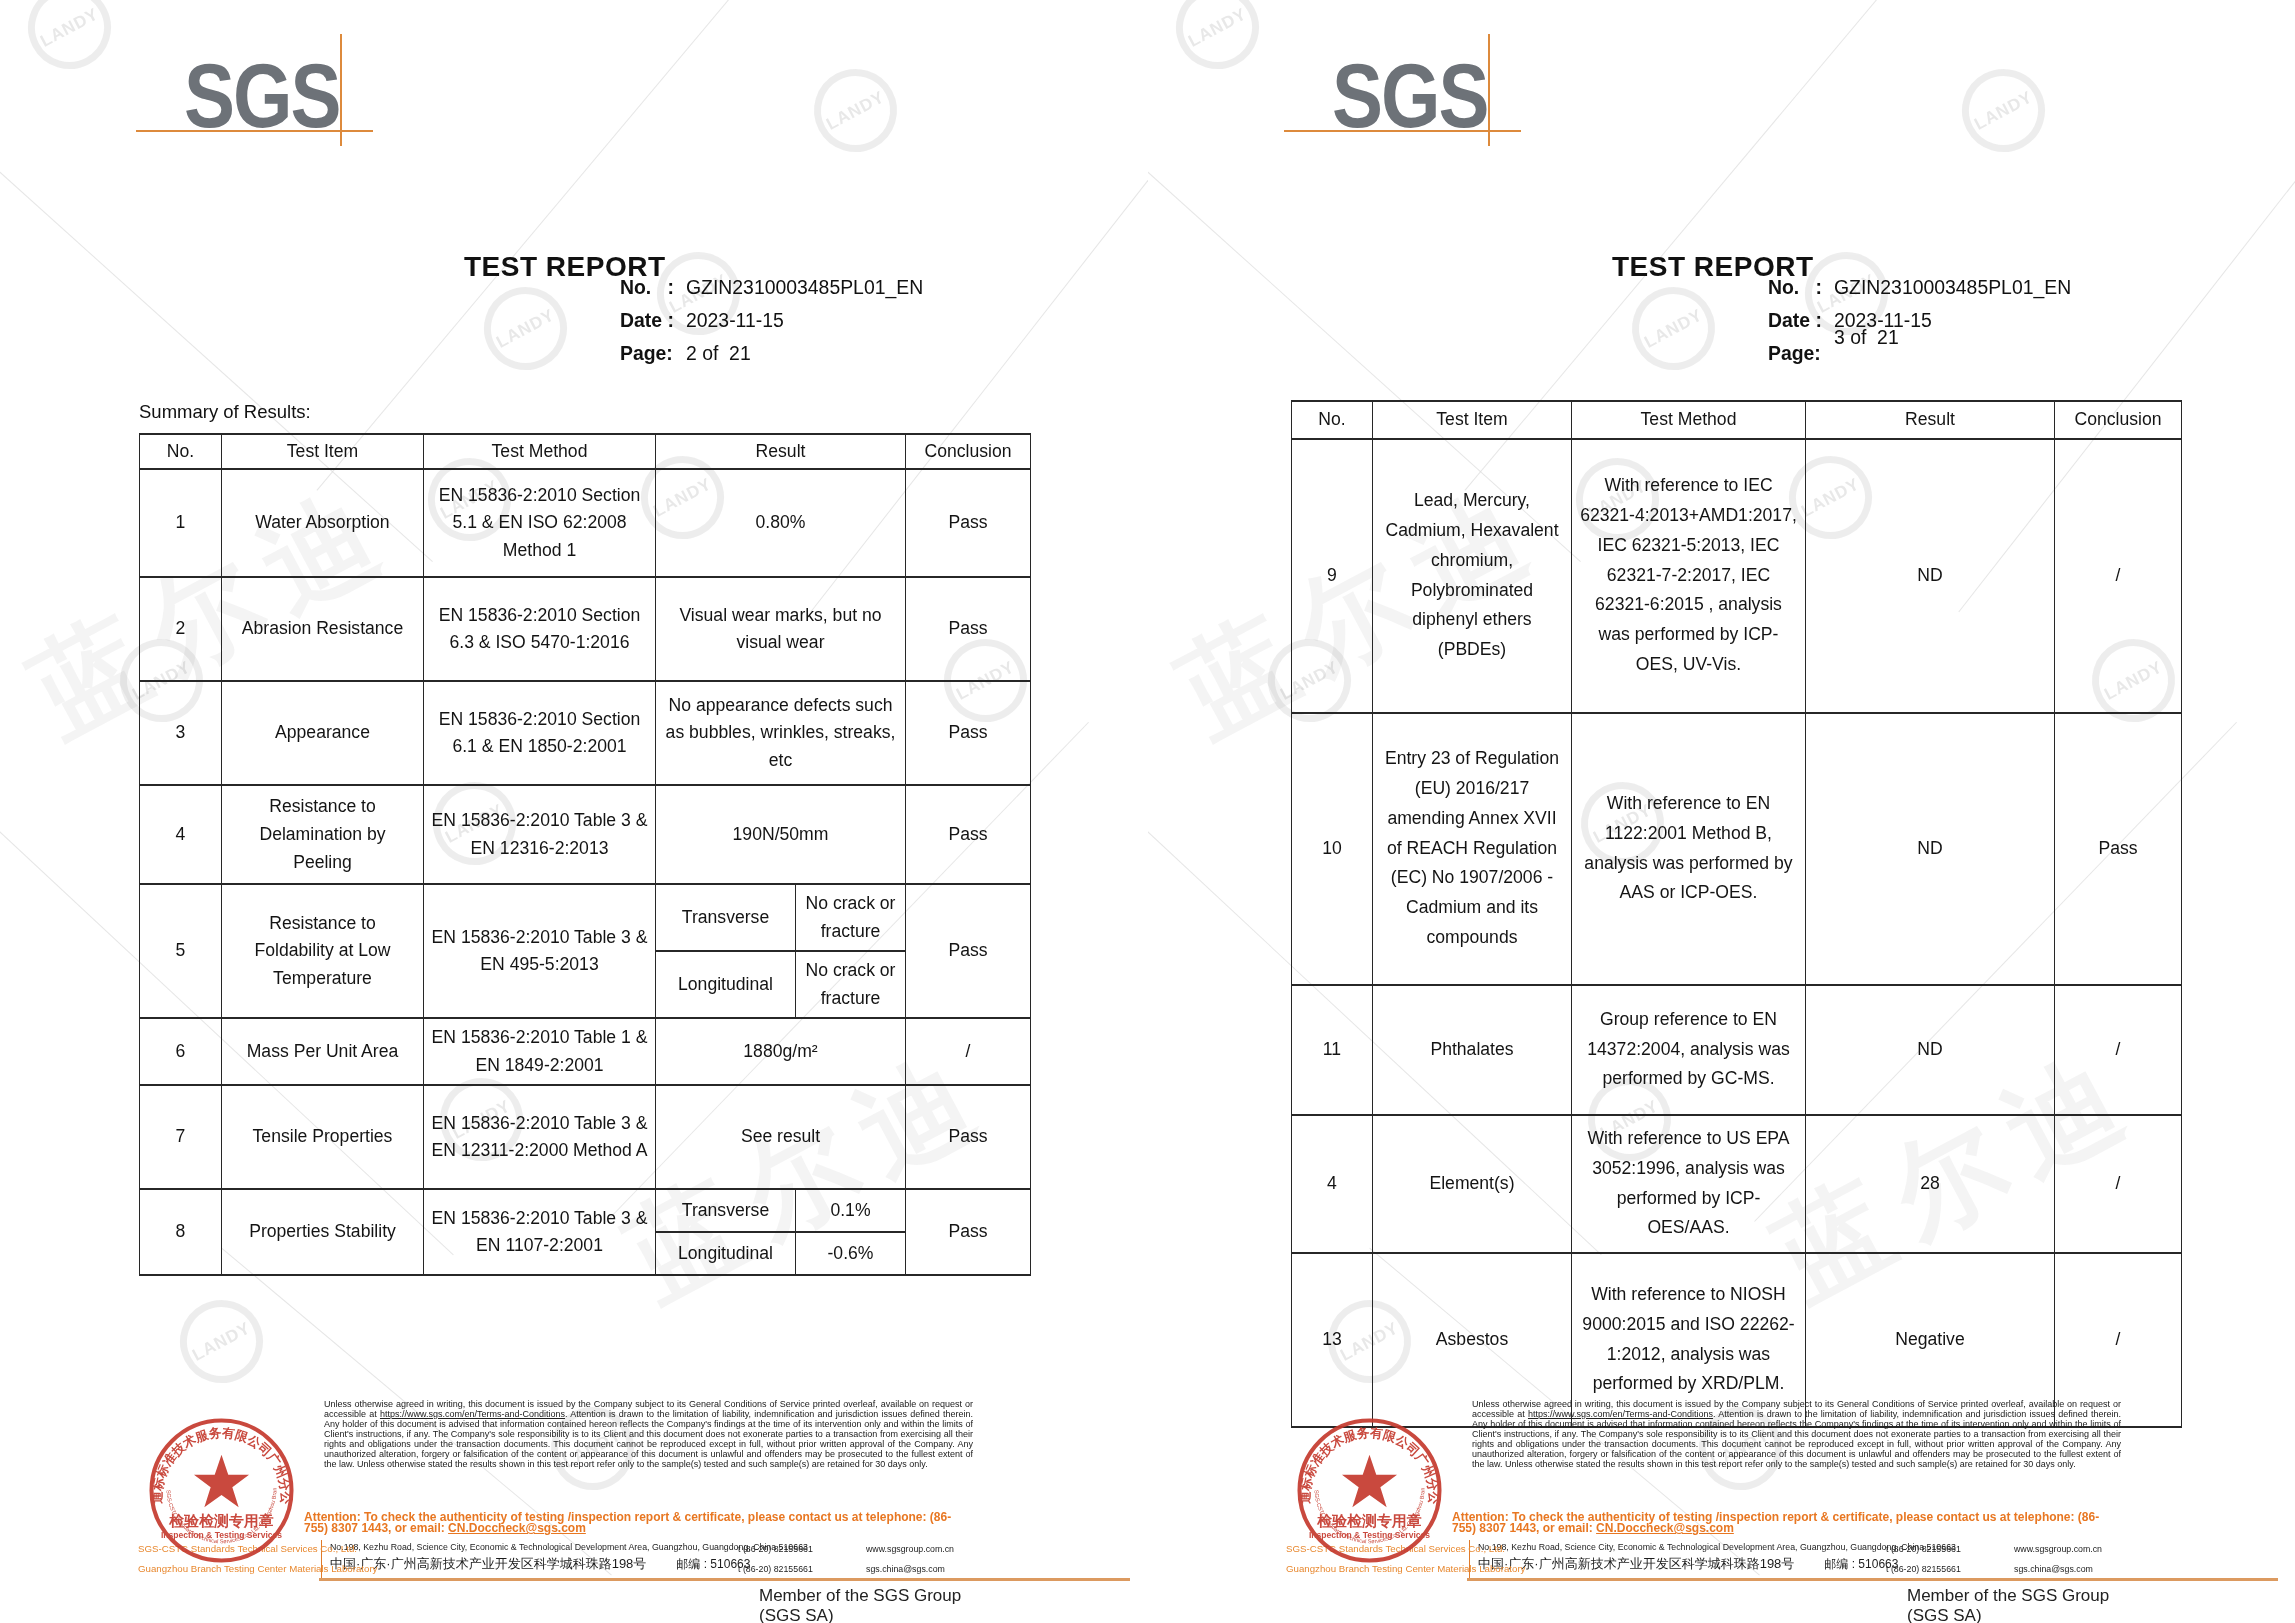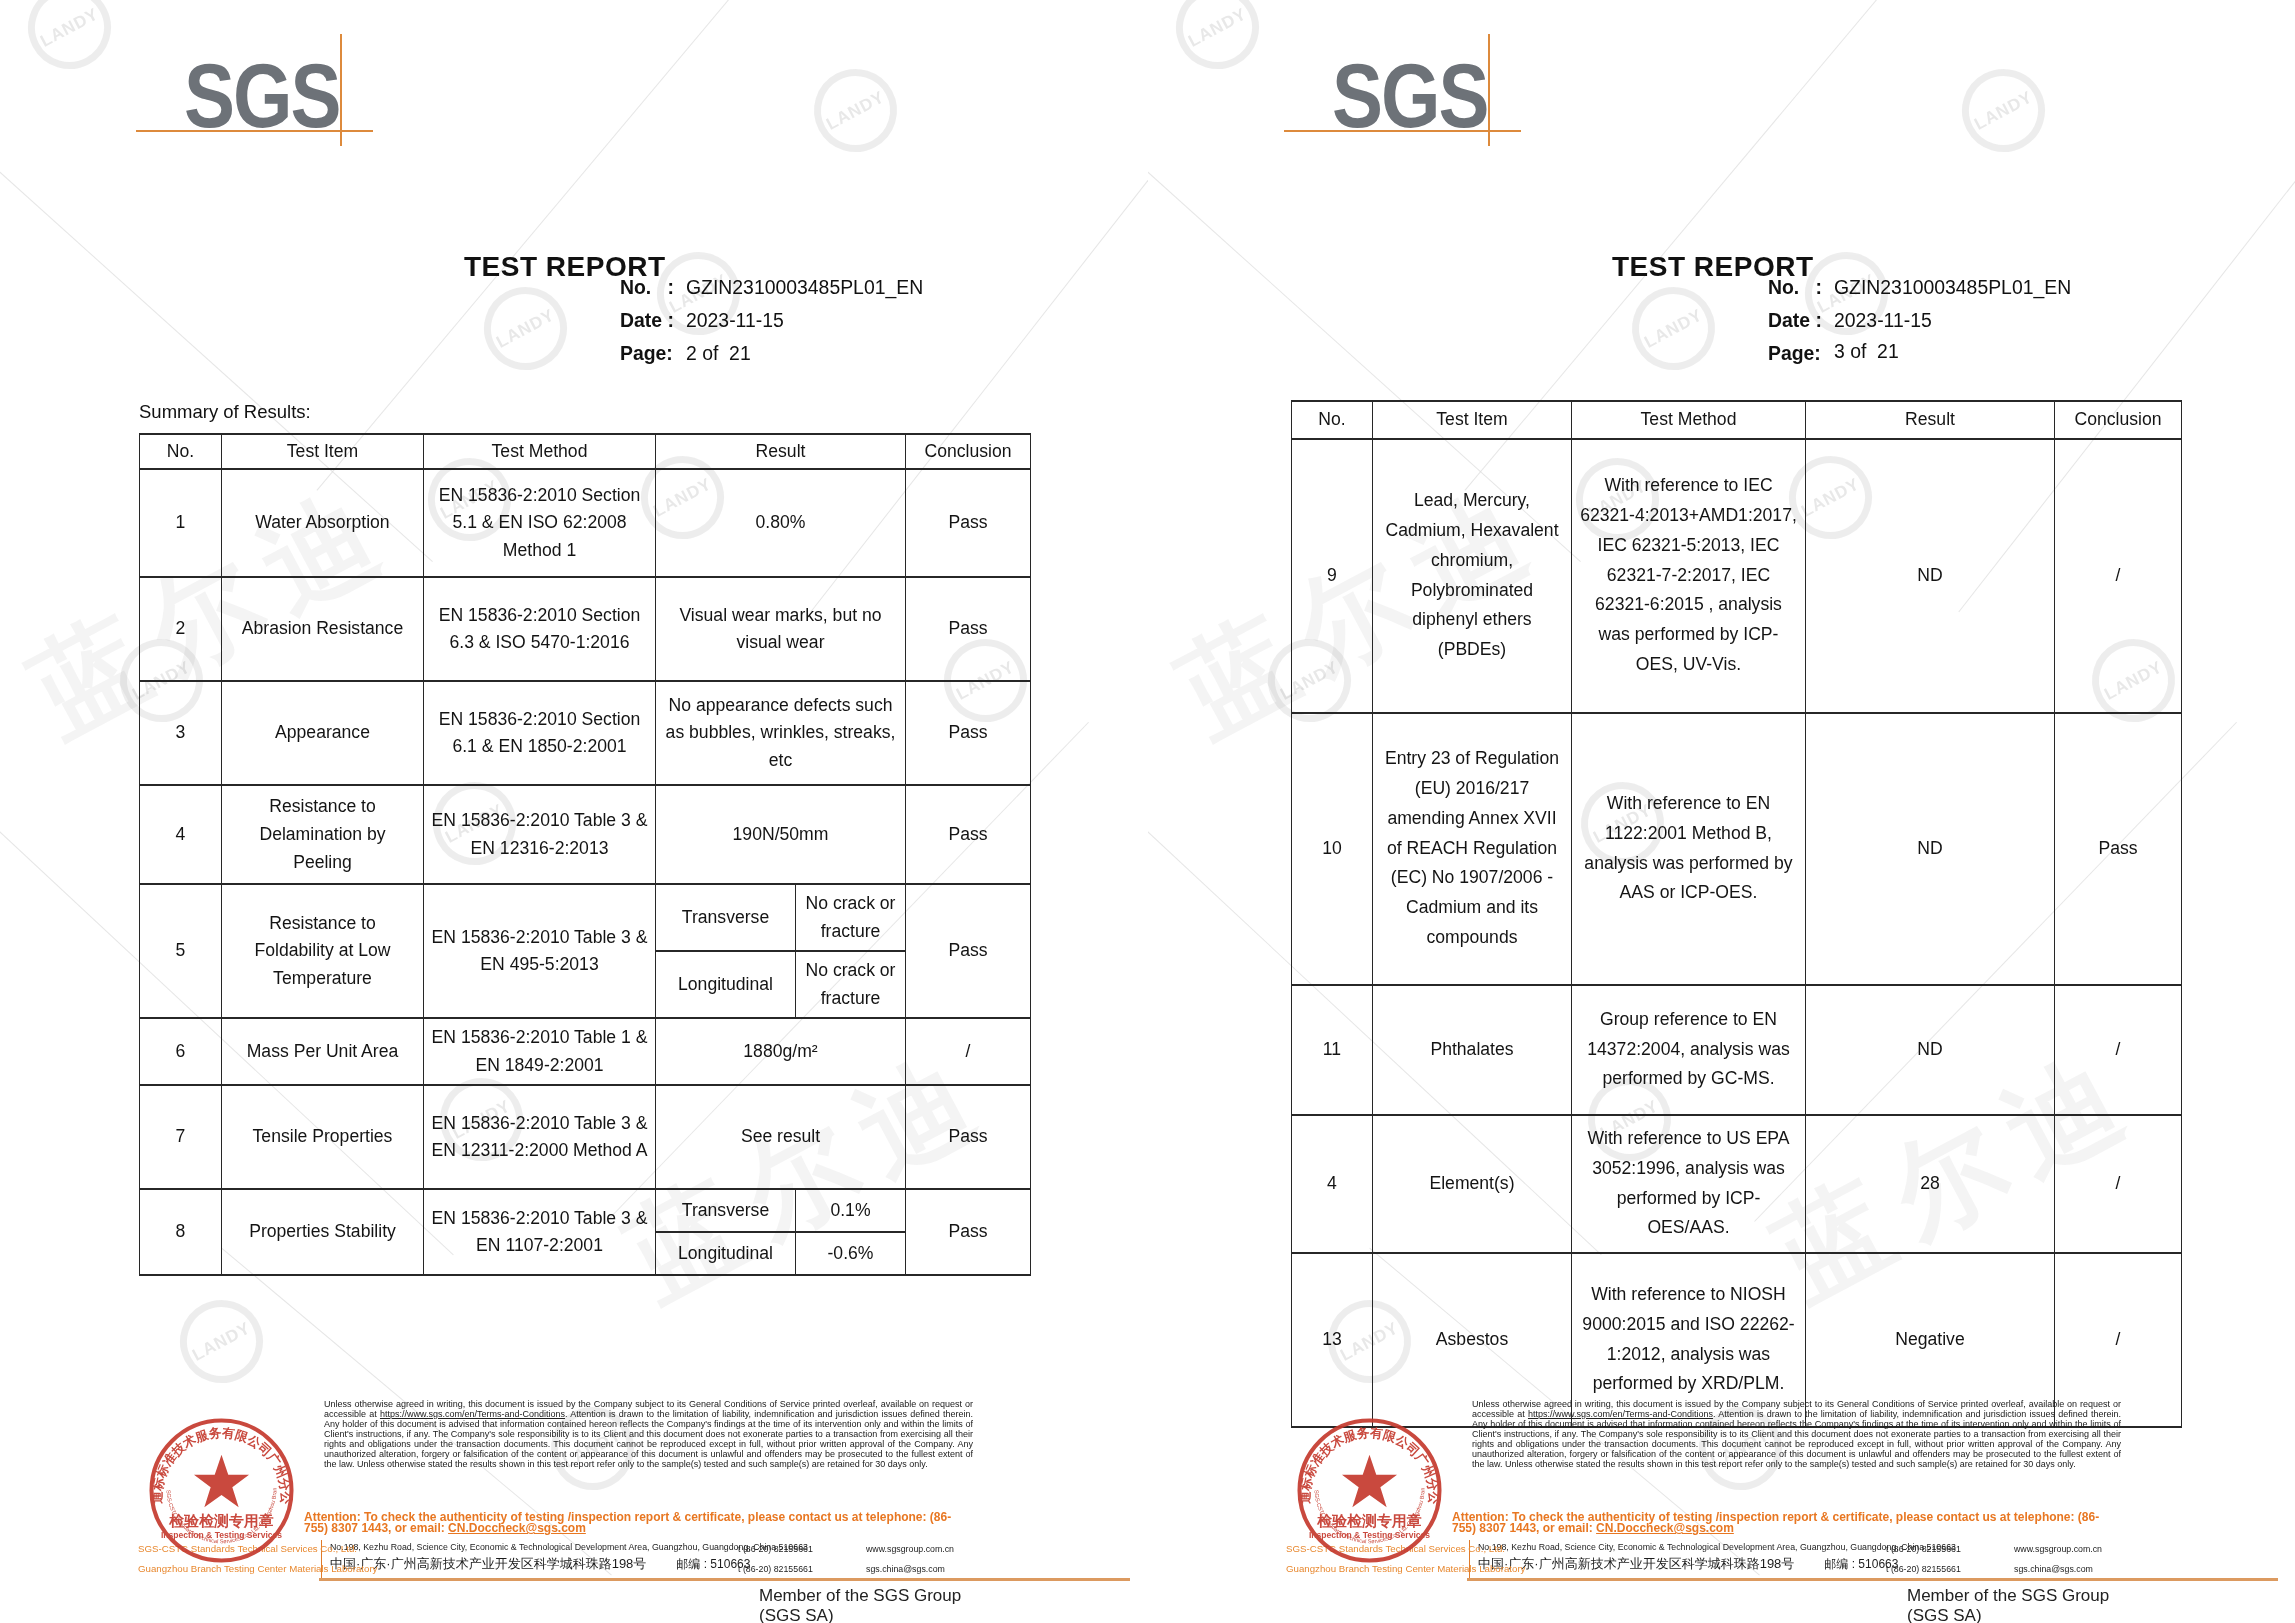--- a/index.html
+++ b/index.html
@@ -294,21 +294,21 @@
   <div class="logo-sgs">SGS</div>
   <div class="logo-hline"></div>
   <div class="logo-vline"></div>
 
   <div class="title">TEST REPORT</div>
   <div class="meta-label" style="top:276px">No.   :</div>
   <div class="meta-value" style="top:276px">GZIN2310003485PL01_EN</div>
   <div class="meta-label" style="top:309px">Date :</div>
   <div class="meta-value" style="top:309px">2023-11-15</div>
   <div class="meta-label" style="top:342px">Page:</div>
-  <div class="meta-value" style="top:340px">3 of  21</div>
+  <div class="meta-value" style="top:326px">3 of  21</div>
 
   <table class="rpt rpt-r" style="left:143px;top:400px;width:891px">
     <colgroup>
       <col style="width:81px">
         <col style="width:199px">
         <col style="width:234px">
       <col style="width:249px">
         <col style="width:127px">
     </colgroup>
     <thead>

